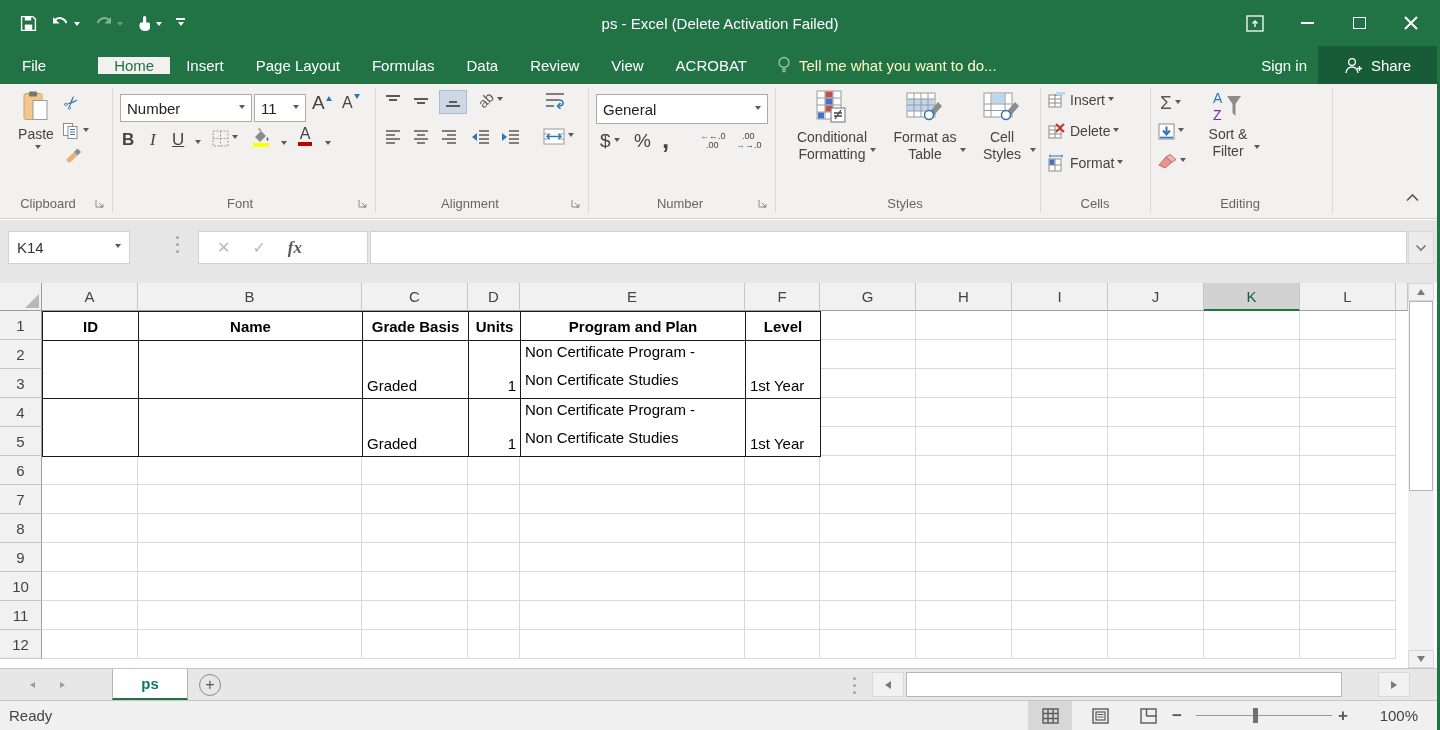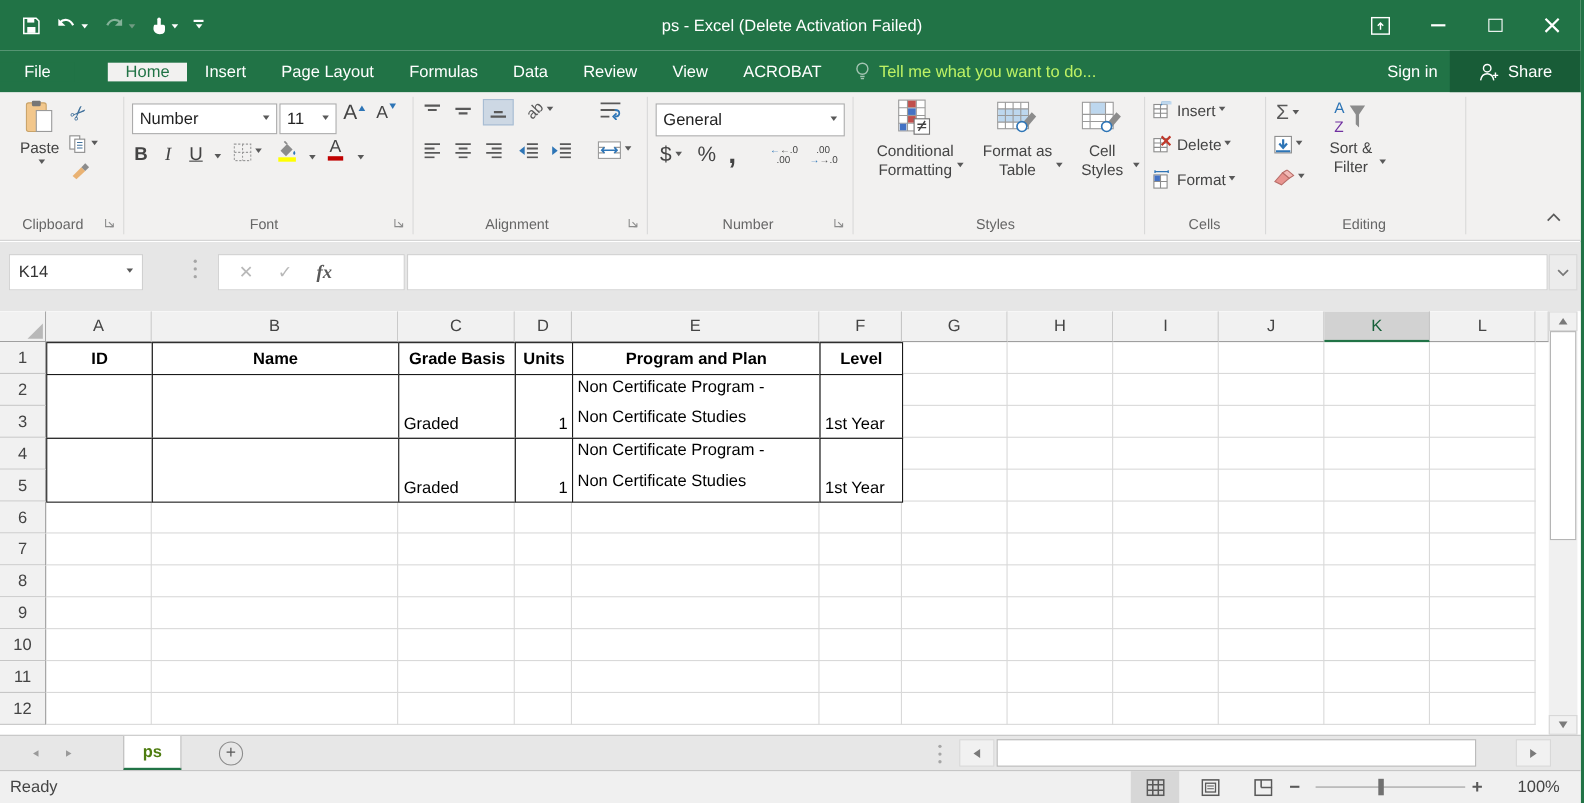--- a/index.html
+++ b/index.html
@@ -17,21 +17,21 @@
   .dim svg { opacity:.45; }
   #title-text { position:absolute; left:0; right:0; top:0; height:46px; display:flex; align-items:center; justify-content:center; color:#fff; font-size:15px; pointer-events:none; }
   .win-controls { position:absolute; right:3px; top:0; height:46px; display:flex; }
   .win-btn { width:52px; height:46px; display:flex; align-items:center; justify-content:center; color:#fff; font-size:15px; }
 
   
   #tabrow { left:0; top:46px; width:1440px; height:38px; background:#217346; display:flex; align-items:center; }
   .rtab { display:flex; align-items:center; padding:0 16px; color:#fff; font-size:15px; }
   .rtab.file { background:#217346; padding:0 22px; }
   .rtab.active { background:#f2f1f0; color:#217346; }
-  .tellme { display:flex; align-items:center; color:#bef264; margin-left:14px; font-size:15px; }
+  .tellme { display:flex; align-items:center; color:#fef9c3; margin-left:14px; font-size:15px; }
   .tellme svg { margin-right:8px; }
   #signin { position:absolute; right:130px; top:46px; height:38px; display:flex; align-items:center; color:#fff; }
   #share { position:absolute; right:0; top:46px; height:38px; width:119px; background:#185c37; display:flex; align-items:center; justify-content:center; color:#fff; gap:8px; }
 
   
   #ribbon { left:0; top:84px; width:1440px; height:135px; background:#f2f1f0; border-bottom:1px solid #d2d2d2; }
   .vsep { position:absolute; top:4px; width:1px; height:125px; background:#d9d9d9; }
   .grp-label { position:absolute; top:112px; font-size:13px; color:#666; text-align:center; }
   .launcher { position:absolute; top:112px; width:13px; height:13px; }
   .btn { color:#444; font-size:14px; }
@@ -78,21 +78,21 @@
   .tri.up { border-bottom:6px solid #7a7a7a; margin-top:-4px; }
   .tri.down { border-top:6px solid #7a7a7a; margin-bottom:-4px; }
   .tri.left { border-right:6px solid #7a7a7a; margin-left:-4px; }
   .tri.right { border-left:6px solid #7a7a7a; margin-right:-4px; }
   .tri.small-left { border:3.5px solid transparent; border-right:5px solid #9a9a9a; margin-left:-3px; }
   .tri.small-right { border:3.5px solid transparent; border-left:5px solid #9a9a9a; margin-right:-3px; }
 
   
   #sheetbar { left:0; top:668px; width:1440px; height:32px; background:#e7e7e7; border-top:1px solid #c6c6c6; }
   .navarrow { position:absolute; top:6px; width:20px; height:20px; display:flex; align-items:center; justify-content:center; }
-  #tab-ps { position:absolute; left:112px; top:0; width:53px; height:31px; background:#fff; border-left:1px solid #b7b7b7; border-right:1px solid #b7b7b7; border-bottom:2px solid #217346; display:flex; align-items:center; justify-content:center; color:#4d7c0f; font-weight:bold; font-size:15px; }
+  #tab-ps { position:absolute; left:112px; top:0; width:76px; height:31px; background:#fff; border-left:1px solid #b7b7b7; border-right:1px solid #b7b7b7; border-bottom:2px solid #217346; display:flex; align-items:center; justify-content:center; color:#0f766e; font-weight:bold; font-size:15px; }
   #newsheet { position:absolute; left:199px; top:5px; width:22px; height:22px; border:1px solid #8c8c8c; border-radius:50%; display:flex; align-items:center; justify-content:center; color:#595959; font-size:16px; }
 
   
   #statusbar { left:0; top:700px; width:1440px; height:30px; background:#f0f0f0; border-top:1px solid #c6c6c6; display:flex; align-items:center; }
   #ready { padding-left:9px; color:#444; font-size:15px; }
   .viewbtn { position:absolute; top:0; height:29px; width:44px; display:flex; align-items:center; justify-content:center; }
   .viewbtn.active { background:#d7d7d7; }
   #zoomlabel { position:absolute; right:22px; top:0; height:29px; display:flex; align-items:center; color:#444; font-size:15px; }
   .zoomglyph { position:absolute; top:0; height:29px; display:flex; align-items:center; color:#595959; font-size:17px; font-weight:bold; }
   #zoomtrack { position:absolute; left:1196px; top:14px; width:136px; height:1px; background:#9a9a9a; }

